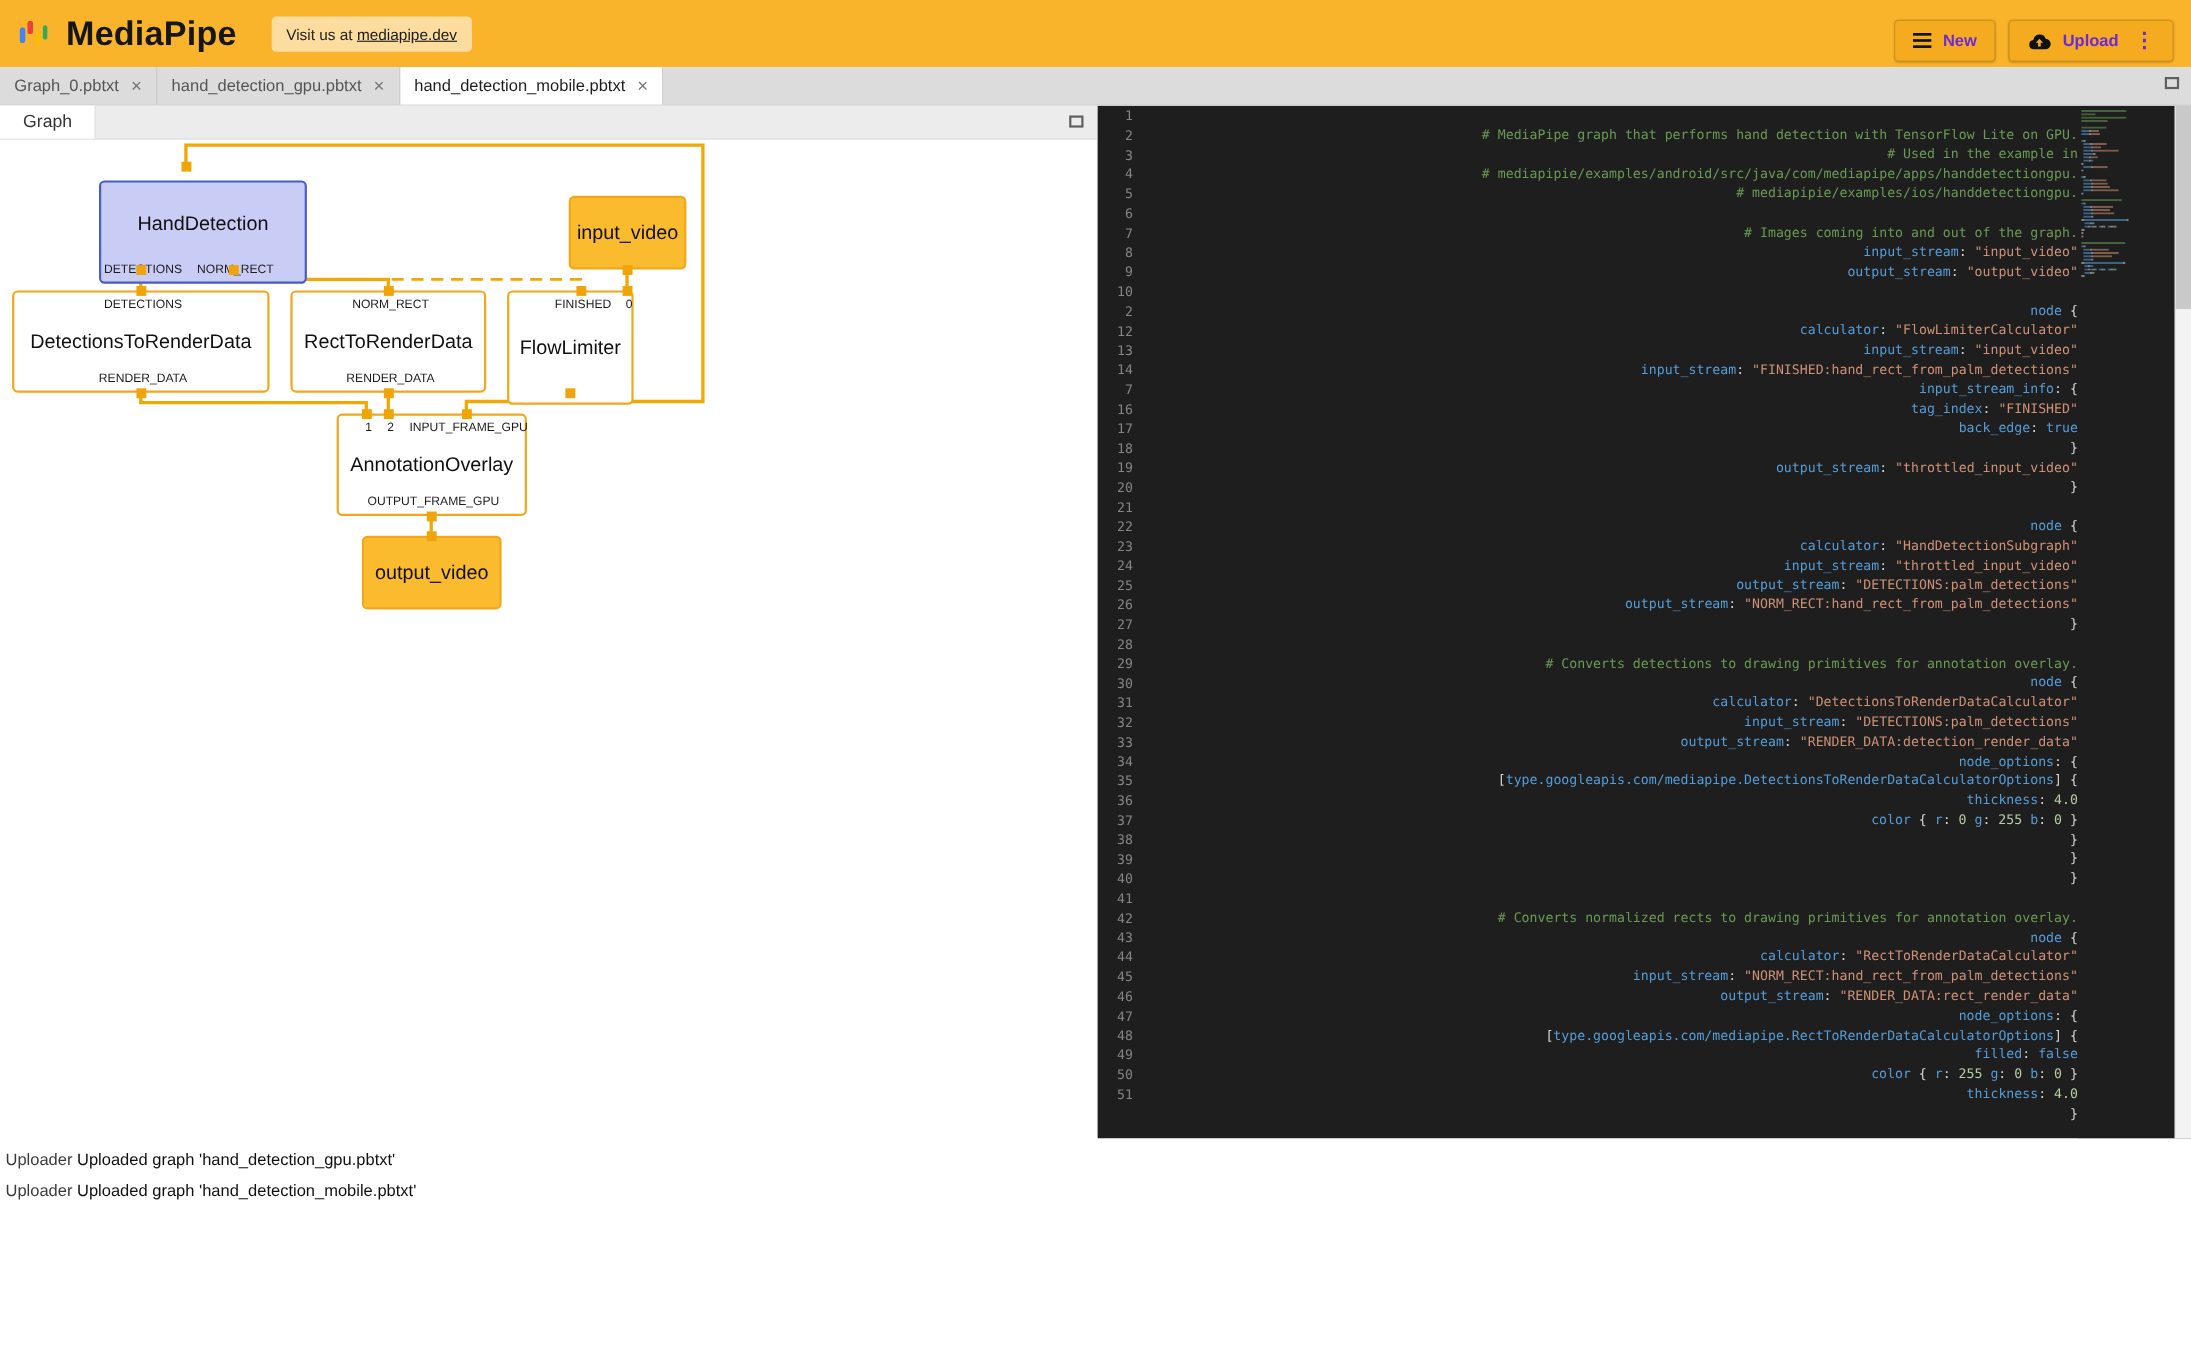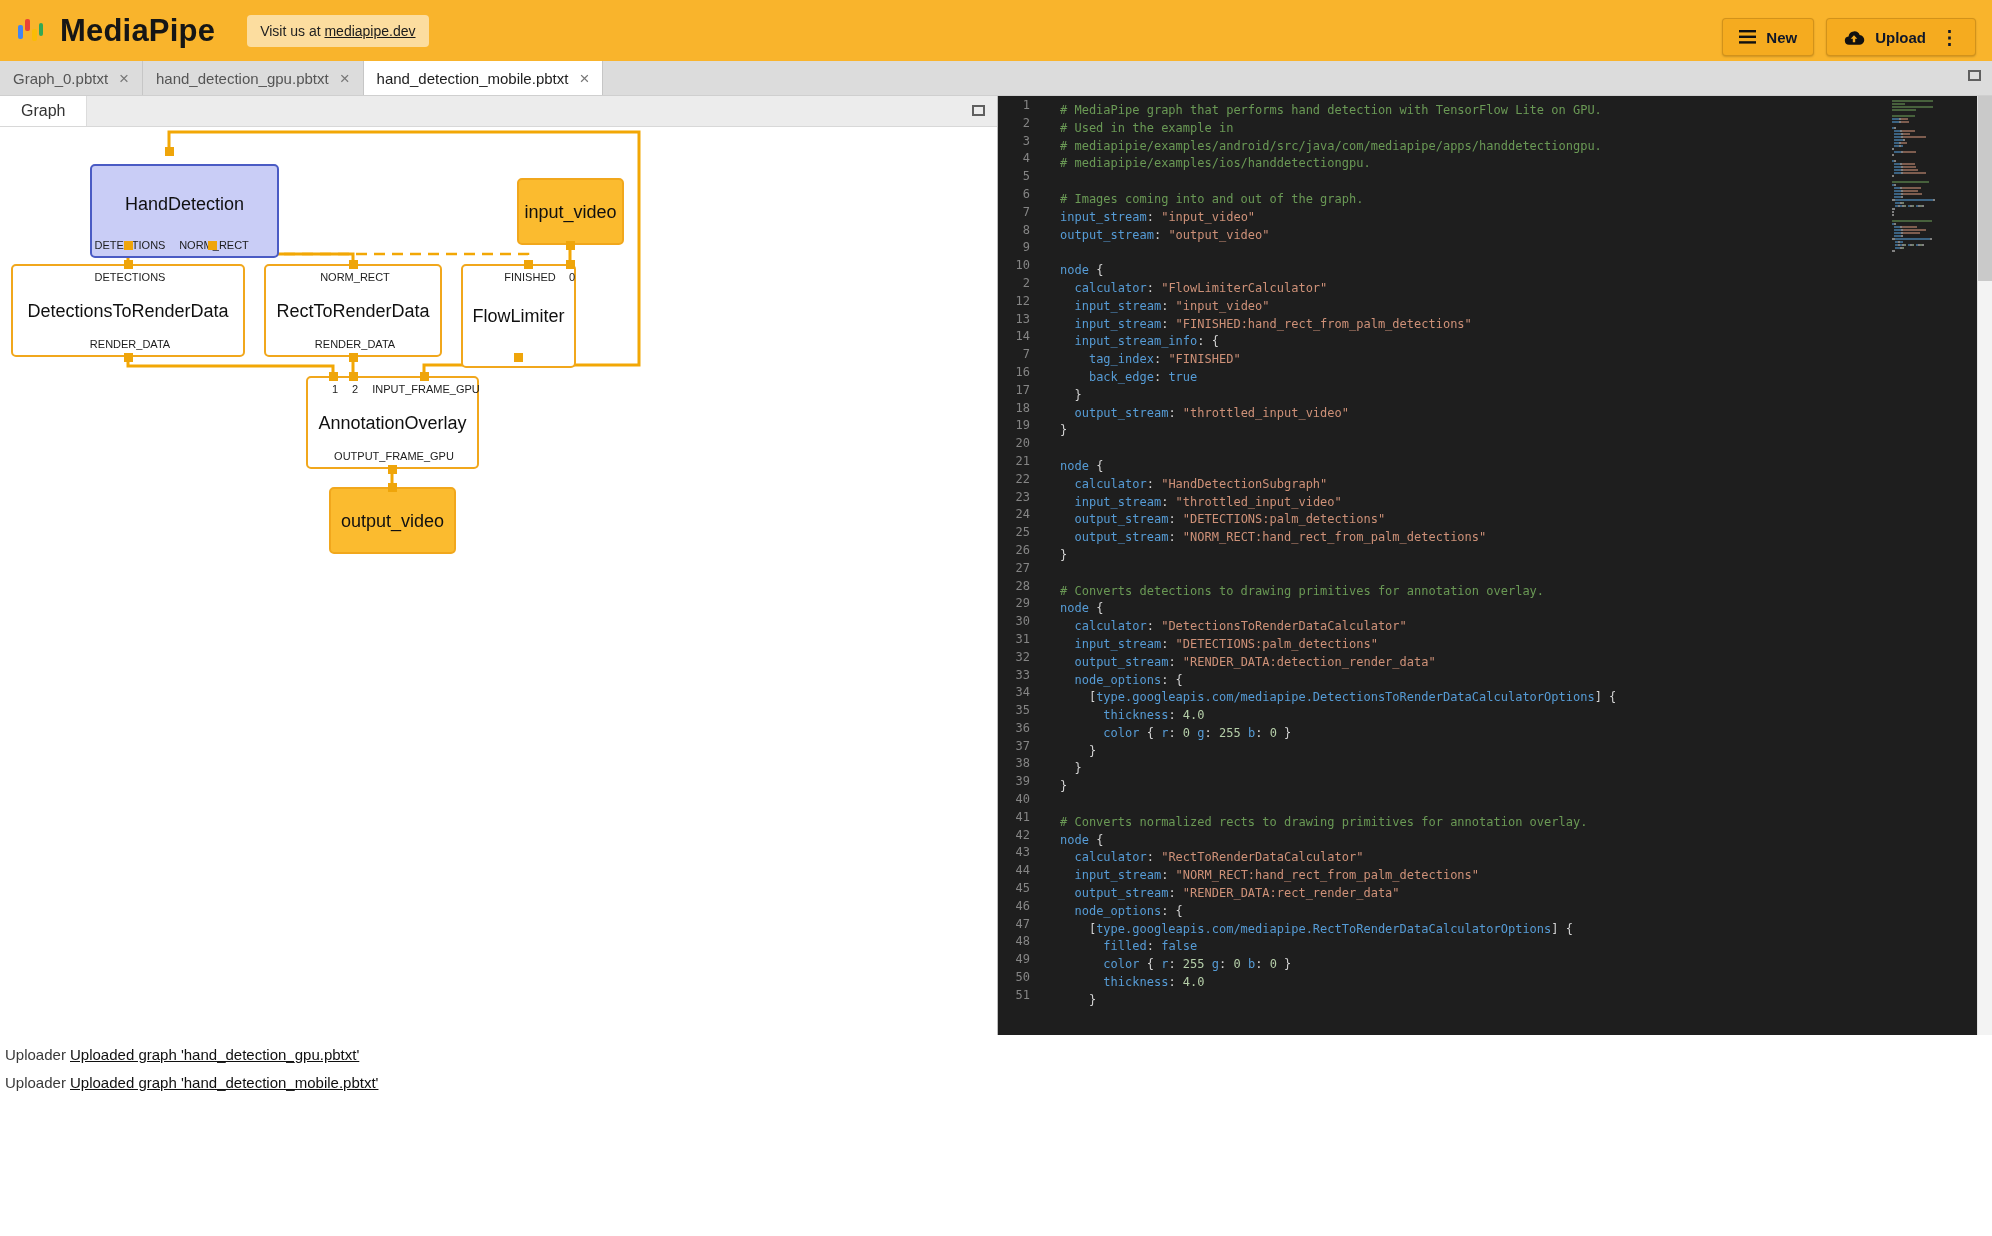--- a/index.html
+++ b/index.html
@@ -12,21 +12,21 @@
 
   
   .header { height:61px; background:#F9B42C; display:flex; align-items:center; padding:0 16px; gap:12px; }
   .logo { width:28px; height:28px; flex:0 0 auto; }
   .app-title { font-size:31px; font-weight:700; color:#161616; margin-left:4px; letter-spacing:.2px; }
   .badge { background:rgba(255,255,255,.55); border-radius:4px; padding:8px 13px; font-size:14px; color:#222; margin-left:20px; }
   .badge a { color:#1a1a1a; text-decoration:underline; cursor:pointer; }
   .hspacer { flex:1; }
   .hbtn { background:#F5AB1F; border:1px solid rgba(0,0,0,.14); box-shadow:0 1px 2px rgba(0,0,0,.18);
           border-radius:4px; height:38px; display:flex; align-items:center; gap:10px; padding:0 16px;
-          font-size:15px; font-weight:700; color:#0f172a; cursor:pointer;margin-top:13px; }
+          font-size:15px; font-weight:700; color:#6d28d9; cursor:pointer;margin-top:13px; }
   .hbtn svg { display:block; }
   .kebab { font-size:19px; font-weight:700; margin-left:4px; line-height:1; }
 
   
   .tabbar { height:35px; background:#DCDCDC; display:flex; align-items:stretch; position:relative; border-bottom:1px solid #CFCFCF; }
   .tab { display:flex; align-items:center; gap:11px; padding:0 13px; font-size:15px; color:#555; border-right:1px solid #C6C6C6; cursor:pointer; white-space:nowrap; }
   .tab.active { background:#ffffff; color:#1d1d1d; }
   .tab .x { font-size:17px; color:#777; line-height:1; cursor:pointer; }
   .maxicon { width:13px; height:11px; border:2px solid #5f5f5f; background:transparent; cursor:pointer; }
   .tabbar .maxicon { position:absolute; right:11px; top:9px; }
@@ -54,36 +54,36 @@
   .port.top { top:5px; } .port.bot { bottom:5px; }
   .psq { position:absolute; width:9px; height:9px; background:#EFA50A; z-index:3; }
 
   
   .editor-panel { flex:1; min-width:0; display:flex; flex-direction:column; }
   .dlicon { display:flex; align-items:center; }
   .editor-body { flex:1; background:#1E1E1E; display:flex; overflow:hidden; }
   .gutter { width:48px; flex:0 0 auto; padding-top:1px; }
   .gnum { height:17.8px; line-height:17.8px; text-align:right; padding-right:16px;
           color:#858585; font-family:"DejaVu Sans Mono", monospace; font-size:12px; }
-  .codecol { flex:1; min-width:0; overflow:hidden; padding-left:14px; padding-top:6px; }
+  .codecol { flex:1; min-width:0; overflow:hidden; padding-left:14px; padding-top:18px;text-align:right; }
   .cline { height:17.8px; line-height:17.8px; white-space:pre; font-family:"DejaVu Sans Mono", monospace; font-size:12px; color:#D4D4D4; }
   .tok-c { color:#6A9955; } .tok-k { color:#569CD6; } .tok-s { color:#CE9178; }
   .tok-n { color:#B5CEA8; } .tok-d { color:#D4D4D4; }
   .minimap { width:88px; flex:0 0 auto; background:#1E1E1E; padding:4px 3px 0 3px; }
   .mrow { height:2px; margin-bottom:1px; font-size:0; white-space:nowrap; overflow:hidden; }
   .mseg { display:inline-block; height:2px; vertical-align:top; background:currentColor; opacity:.55; }
   .sbar { width:15px; flex:0 0 auto; background:#F3F3F3; border-left:1px solid #E2E2E2; }
   .sthumb { width:100%; height:185px; background:#C9C9C9; }
 
   
   .feedback { display:flex; flex-direction:column; flex:1; }
   .fb-rows { background:#fff; padding-top:5px; }
   .fb-row { display:flex; height:28px; align-items:center; font-size:15px; }
   .fb-src { width:66px; flex:0 0 auto; padding-left:5px; color:#3a3a3a; }
-  .fb-msg { color:#101010; padding-left:4px;text-decoration:underline; }
+  .fb-msg { color:#101010; padding-left:4px; }
 </style>
 </head>
 <body>
 
 <div class="header">
   <svg class="logo" viewBox="0 0 28 28">
     <rect x="2" y="8" width="5" height="14" rx="2" fill="#4285F4"></rect>
     <rect x="9" y="2" width="5" height="12" rx="2" fill="#EA4335"></rect>
     <rect x="16" y="12" width="5" height="12" rx="2" fill="#FBBC04"></rect>
     <rect x="23" y="6" width="4" height="13" rx="2" fill="#34A853"></rect>

